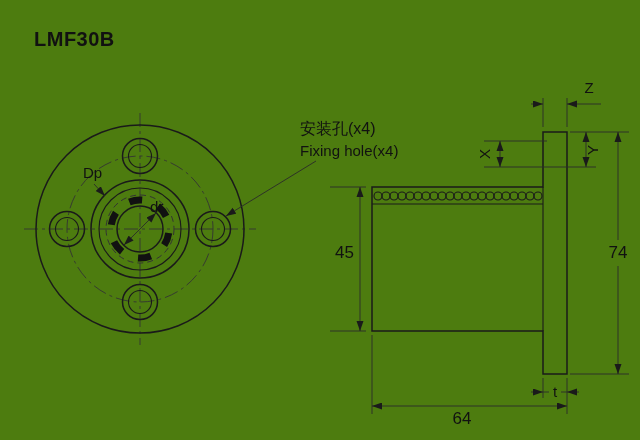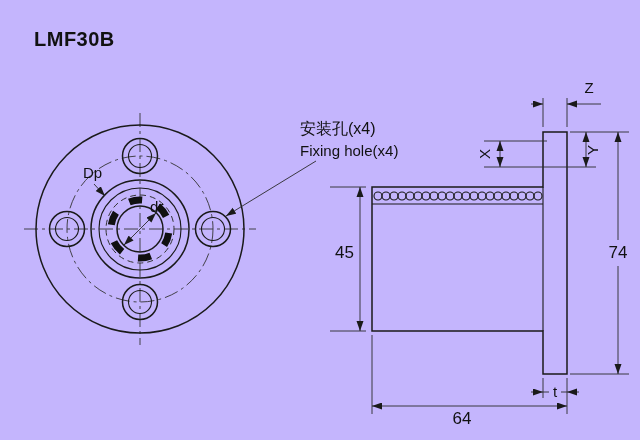--- a/index.html
+++ b/index.html
@@ -1,16 +1,16 @@
 <!DOCTYPE html>
 <html><head>
 <meta charset="utf-8">
 <style>
   html,body{margin:0;padding:0;background:#ffffff;}
-  .page{position:relative;width:640px;height:440px;background:#c4b5fd;overflow:hidden;}
+  .page{position:relative;width:640px;height:440px;background:#4d7c0f;overflow:hidden;}
   svg{display:block;}
   text{font-family:"Liberation Sans","DejaVu Sans",sans-serif;fill:#111111;}
   .title-text{font-size:20px;font-weight:600;letter-spacing:0.5px;}
   .cjk{font-size:16px;}
   .en{font-size:15px;}
   .dim{font-size:17px;}
   .small-lbl{font-size:15px;}
   .outline{stroke:#1a1a1a;stroke-width:1.5;fill:none;}
   .thin{stroke:#1a1a1a;stroke-width:1.1;fill:none;}
   .hairline{stroke:#2a2a2a;stroke-width:0.9;fill:none;}

